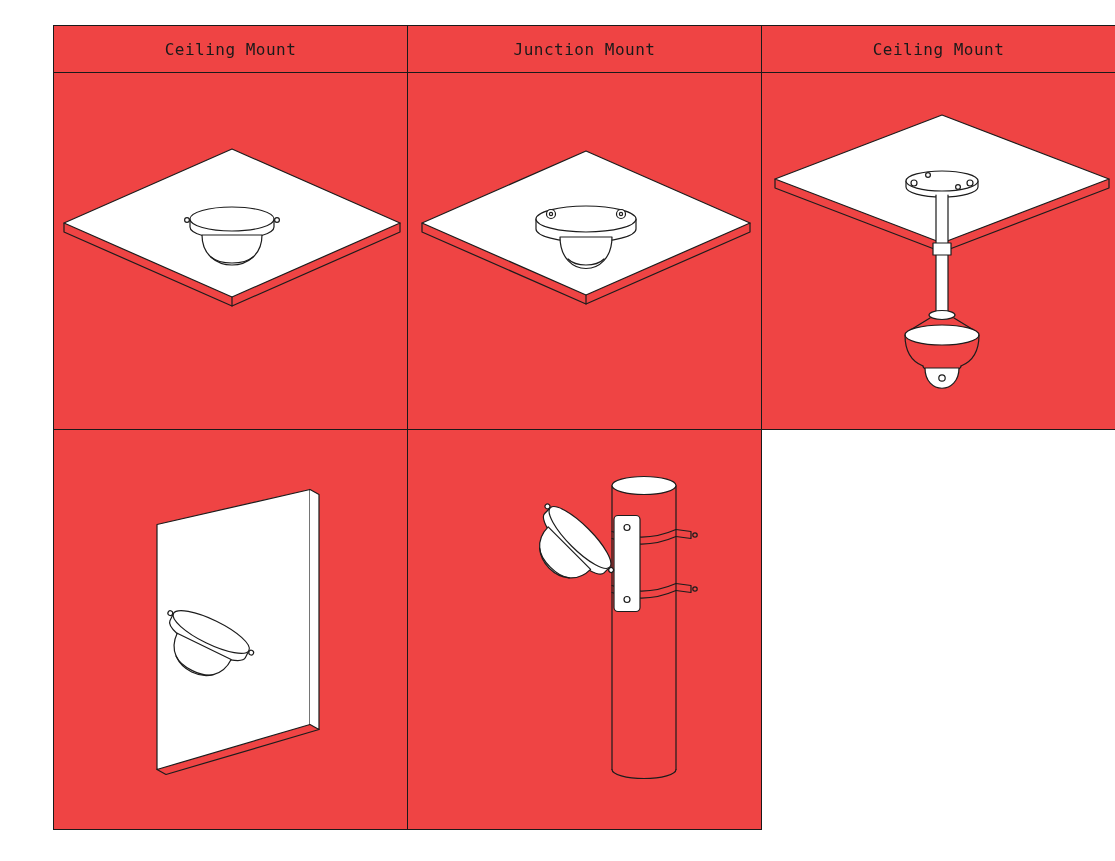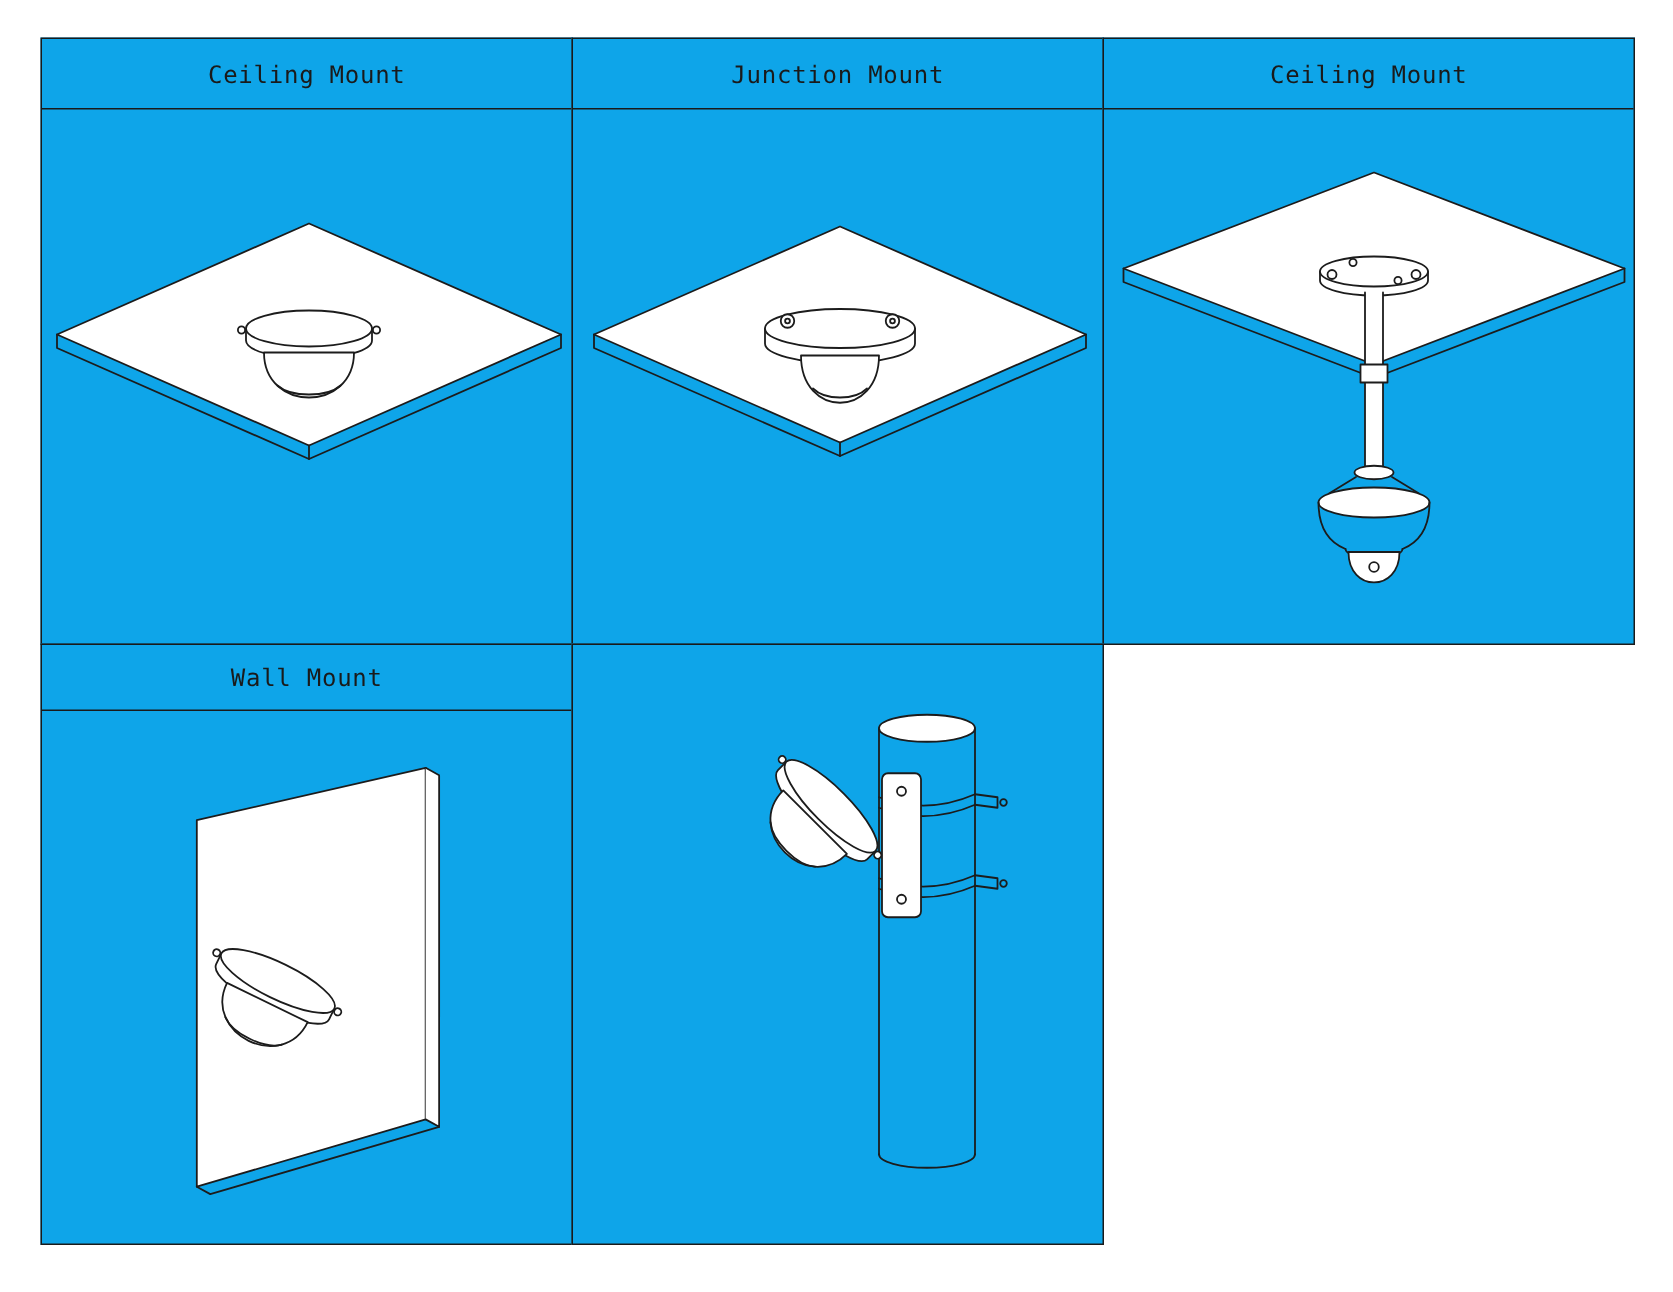--- a/index.html
+++ b/index.html
@@ -5,23 +5,24 @@
   * { box-sizing: border-box; }
   html, body { margin: 0; padding: 0; background: #ffffff; }
   body {
     width: 1115px; height: 861px; position: relative;
     font-family: "DejaVu Sans Mono", "Liberation Mono", monospace;
     color: #1a1a1a;
   }
   .cell {
     position: absolute;
     border: 1px solid #1a1a1a;
-    background: #0ea5e9;
+    background: #ef4444;
     display: flex;
     flex-direction: column;
+    margin-left: 26px;
   }
   .cell-header {
     height: 47px;
     border-bottom: 1px solid #1a1a1a;
     display: flex; align-items: center; justify-content: center;
     font-size: 16px;
     letter-spacing: 0.5px;
     flex: none;
   }
   .row2 .cell-header { height: 44px; }
@@ -119,21 +120,20 @@
           <path d="M143 262 C143 280 151 289 161 293 M217 262 C217 280 209 289 199 293"></path>
           <path d="M161 293 A19 6 0 0 0 199 293"></path>
           <path d="M163 295 C163 322 197 322 197 295 Z" fill="#fff"></path>
           <circle cx="180" cy="305" r="3.2"></circle>
         </g>
       </svg>
     </div>
   </div>
 
   <div class="cell row2" id="cell-4">
-    <div class="cell-header">Wall Mount</div>
     <div class="cell-body">
       <svg viewBox="0 0 353 356" preserveAspectRatio="xMidYMid meet">
         <g class="ln">
 
           <path d="M103 73 L256 38 L256 273 L103 318 Z" fill="#fff"></path>
           <path d="M256 38 L265 43 L265 278 L256 273" fill="#fff"></path>
           <path d="M103 318 L112 323 L265 278"></path>
 
           <g transform="rotate(26 155 185)">
             <path d="M113 180 L113 188 A42 12 0 0 0 197 188 L197 180" fill="#fff"></path>

